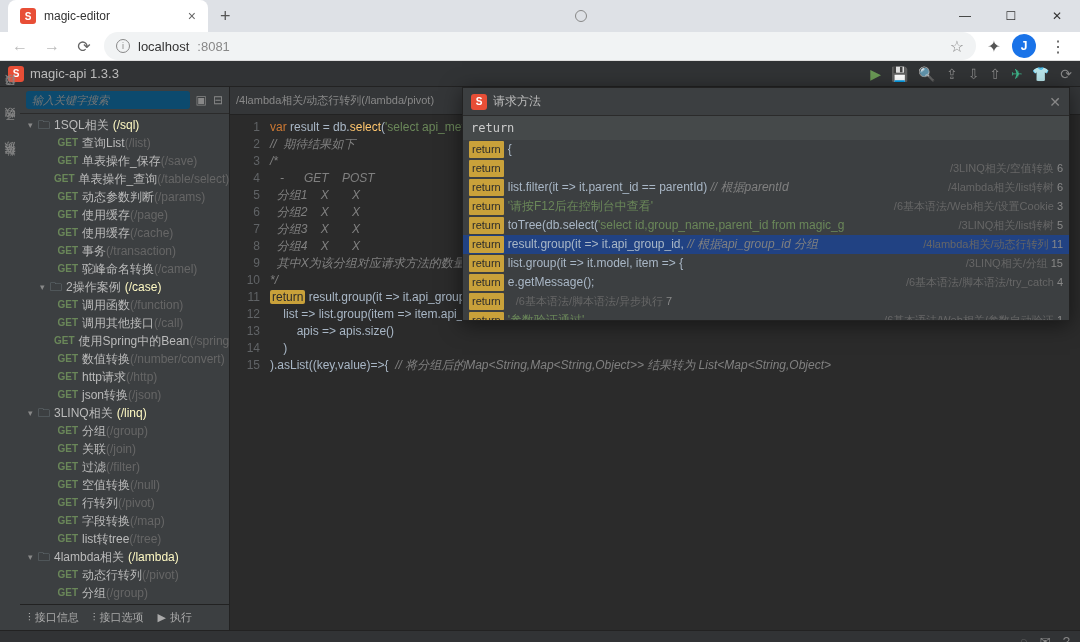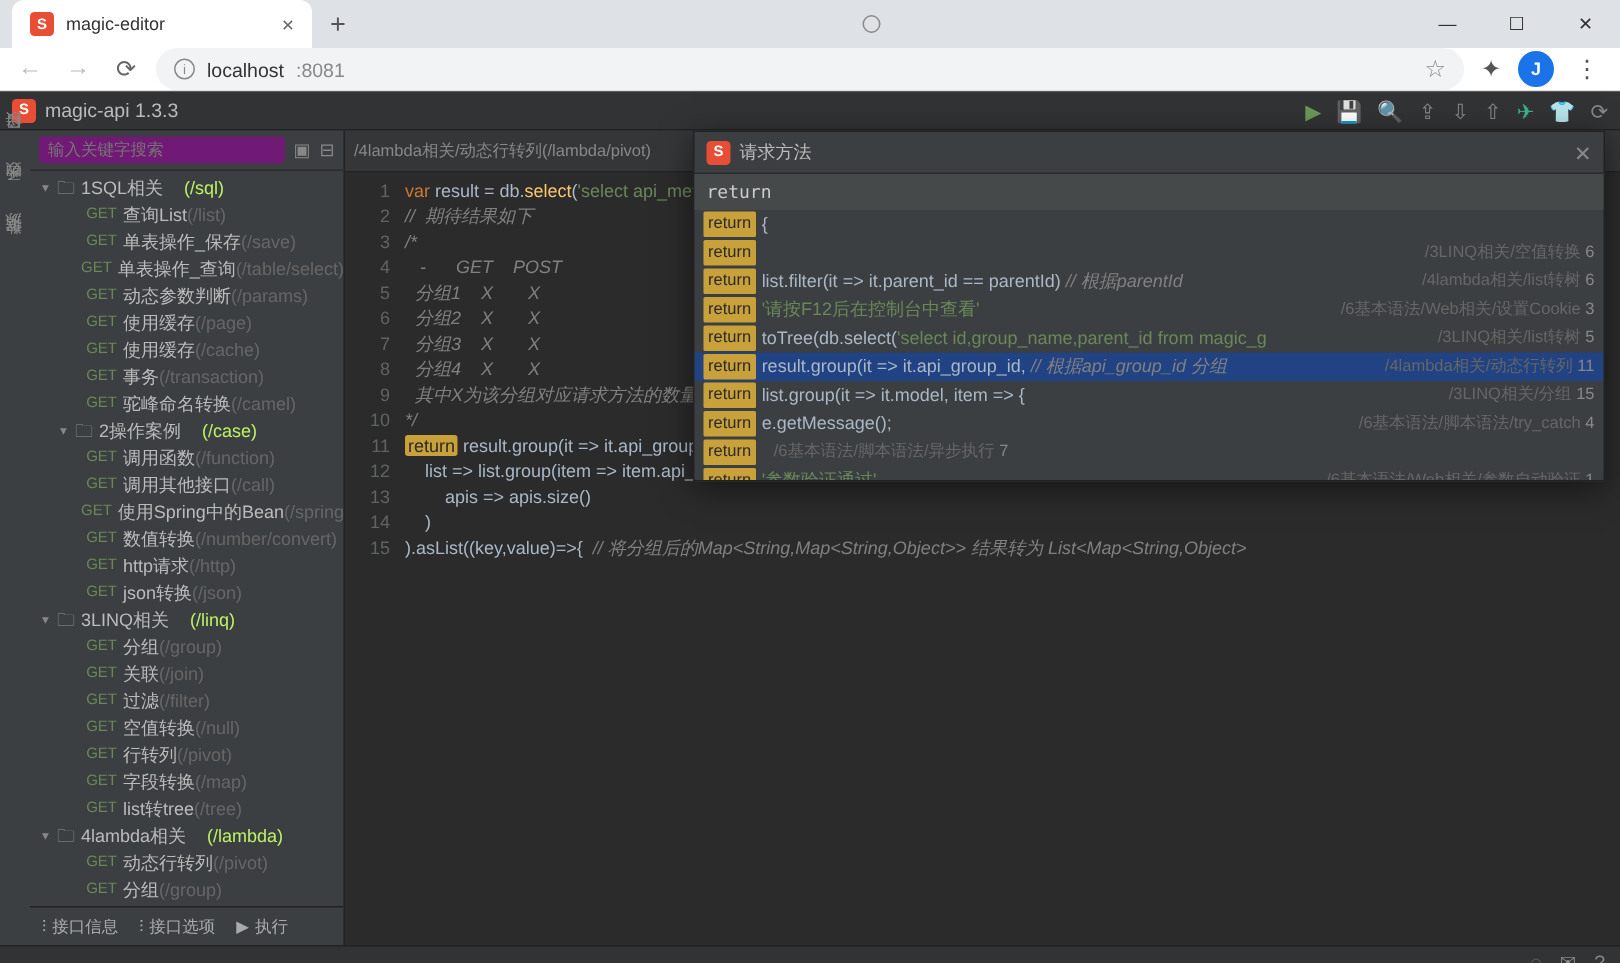--- a/index.html
+++ b/index.html
@@ -41,31 +41,31 @@
 
     .app-body { flex: 1; display: flex; min-height: 0; position: relative; }
     
     
     .rail { width: 20px; background: #3c3f41; display: flex; flex-direction: column; align-items: center; padding-top: 4px; gap: 30px; color: #888; font-size: 11px; }
     .rail-label { writing-mode: vertical-rl; transform: rotate(180deg); letter-spacing: 2px; }
     
     
     .sidebar { width: 210px; background: #3c3f41; display: flex; flex-direction: column; border-right: 1px solid #222; }
     .sidebar-top { display: flex; align-items: center; padding: 4px 6px; gap: 6px; border-bottom:1px solid #2b2b2b; }
-    .search-input { flex:1; background: #701a75; border: none; border-radius: 3px; padding: 3px 6px; color: #aaa; font-size: 11px; }
+    .search-input { flex:1; background: #0c4a6e; border: none; border-radius: 3px; padding: 3px 6px; color: #aaa; font-size: 11px; font-style: italic; }
     .sidebar-top .icbtn { color:#888; font-size:12px; cursor:pointer; }
     .tree { flex:1; overflow:auto; padding: 2px 0; }
     .tree-item { display: flex; align-items: center; padding: 1px 0 1px 18px; white-space: nowrap; cursor: pointer; line-height: 16px; }
     .tree-item.folder { padding-left: 8px; }
     .tree-item.folder.sub { padding-left: 20px; }
     .chev { color: #888; font-size: 9px; width: 10px; }
     .fld-icon { color: #87939a; margin-right: 4px; font-size: 12px; }
     .fld-name { color: #bbb; }
-    .fld-path { color: #bef264; margin-left: 14px; }
-    .method { color: #6a8759; font-size: 10px; font-weight: normal; margin-right: 4px; width: 24px; display:inline-block; text-align:right; }
+    .fld-path { color: #fef9c3; margin-left: 4px; }
+    .method { color: #6a8759; font-size: 10px; font-weight: bold; margin-right: 4px; width: 24px; display:inline-block; text-align:right; }
     .api-name { color: #bbb; }
     .api-path { color: #666; }
     .sidebar-bottom { height: 26px; border-top: 1px solid #222; display: flex; align-items: center; padding: 0 8px; gap: 14px; color: #aaa; font-size: 11px; }
     .sb-btn { display:flex; align-items:center; gap:4px; cursor:pointer; }
 
     
     .editor-area { flex: 1; display: flex; flex-direction: column; background: #2b2b2b; position: relative; }
     .tabsbar { height: 28px; background: #343638; display: flex; align-items: center; padding: 0 6px; color: #888; font-size: 11px; border-bottom: 1px solid #222; }
     .codewrap { flex:1; display:flex; }
     .gutter { width: 36px; background: #2b2b2b; color: #606366; text-align: right; padding: 4px 6px 0 0; line-height: 17px; }

